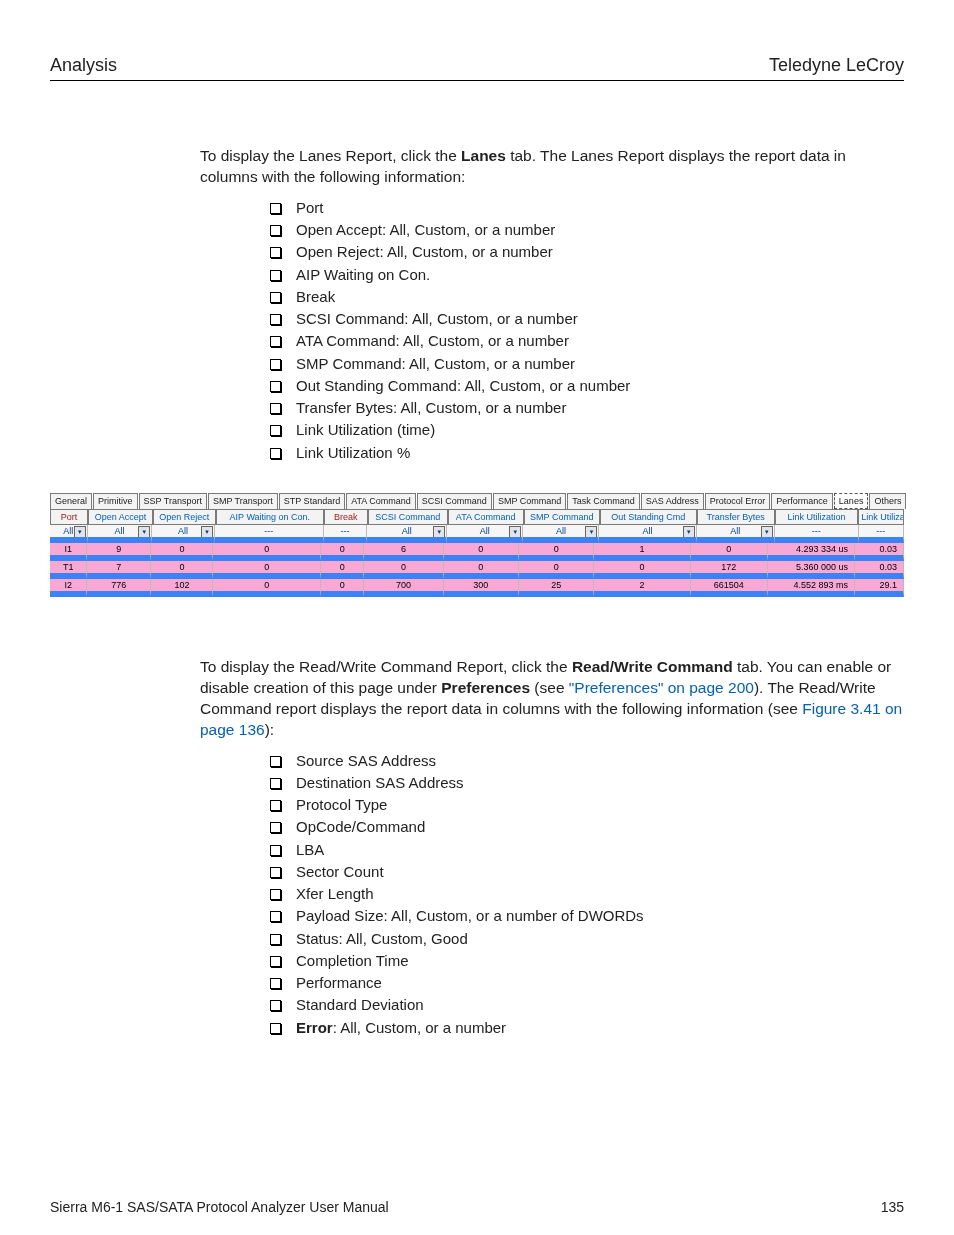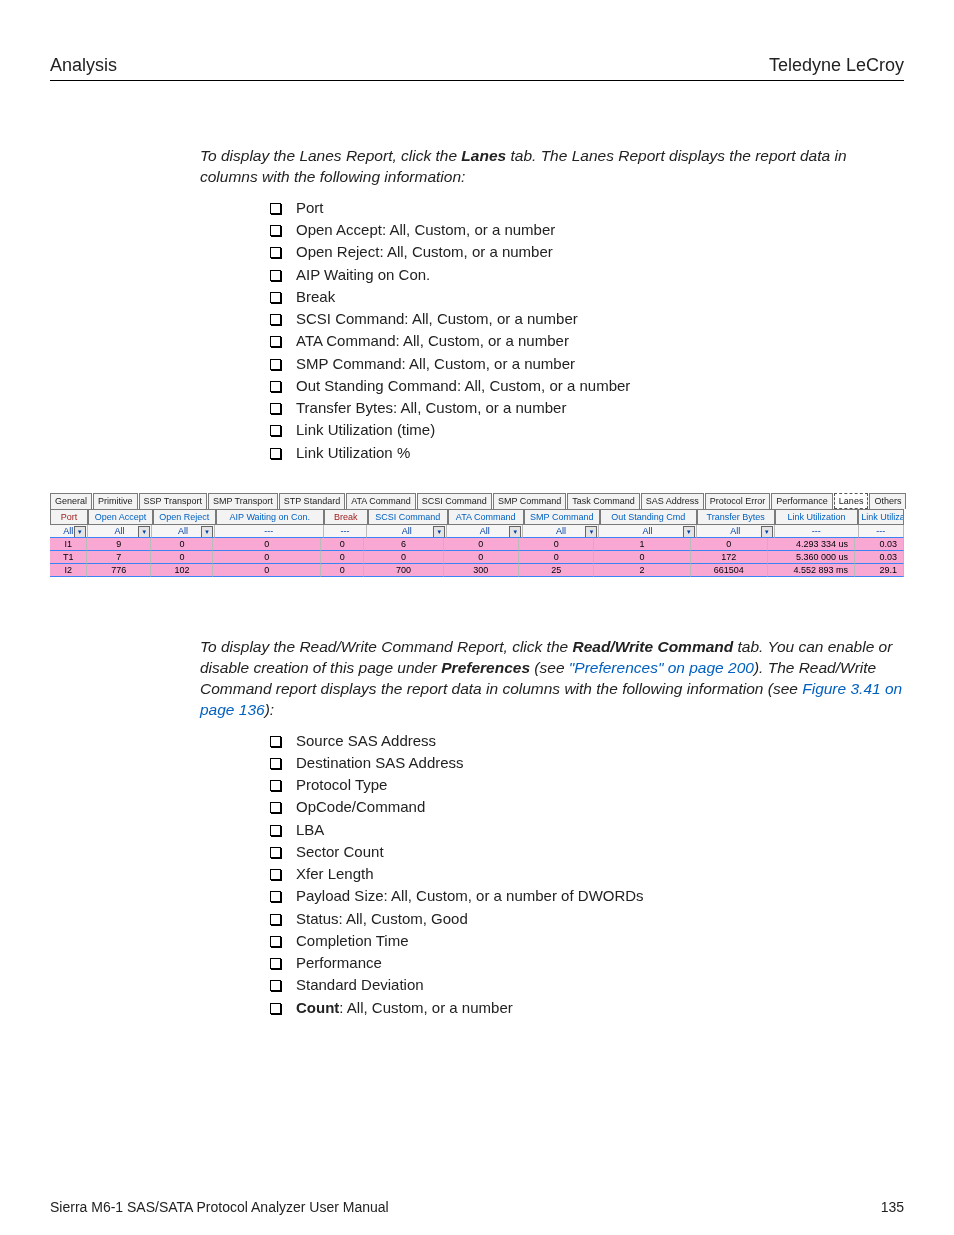--- a/index.html
+++ b/index.html
@@ -25,21 +25,21 @@
     border-bottom: 1px solid #000;
     padding-bottom: 4px;
     margin-bottom: 65px;
   }
   .content {
     margin-left: 150px;
     margin-right: 0;
     font-size: 15.5px;
     line-height: 1.35;
   }
-  .para { margin: 0 0 10px 0; font-style: italic; }
+  .para { margin: 0 0 10px 0; }
   ul.boxlist {
     list-style: none;
     padding: 0 0 0 70px;
     margin: 2px 0 30px 0;
   }
   ul.boxlist li {
     position: relative;
     padding-left: 26px;
     margin: 2px 0;
     font-size: 15px;
@@ -86,21 +86,21 @@
     background: #f3f3f3;
     font-size: 9px;
     color: #0060c0;
     text-align: center;
     padding: 2px 2px;
     overflow: hidden;
   }
   .colhead.red { color: #a02020; }
   .fcell, .dcell {
     border-right: 1px solid #bbb;
-    border-bottom: 1px solid #3b82f6;
+    border-bottom: 6px solid #3b82f6;
     text-align: center;
     font-size: 9px;
     padding: 1px 2px;
     overflow: hidden;
   }
   .fcell {
     color: #0040a8;
     background: #f6f6f6;
     position: relative;
   }
@@ -259,21 +259,21 @@
       <li>Protocol Type</li>
       <li>OpCode/Command</li>
       <li>LBA</li>
       <li>Sector Count</li>
       <li>Xfer Length</li>
       <li>Payload Size: All, Custom, or a number of DWORDs</li>
       <li>Status: All, Custom, Good</li>
       <li>Completion Time</li>
       <li>Performance</li>
       <li>Standard Deviation</li>
-      <li><span class="bold">Count</span><span>: All, Custom, or a number</span></li>
+      <li><span class="bold">Error</span><span>: All, Custom, or a number</span></li>
     </ul>
   </div>
 
   <div class="footer">
     <span>Sierra M6-1 SAS/SATA Protocol Analyzer User Manual</span>
     <span>135</span>
   </div>
 </div>
 
 </body></html>

